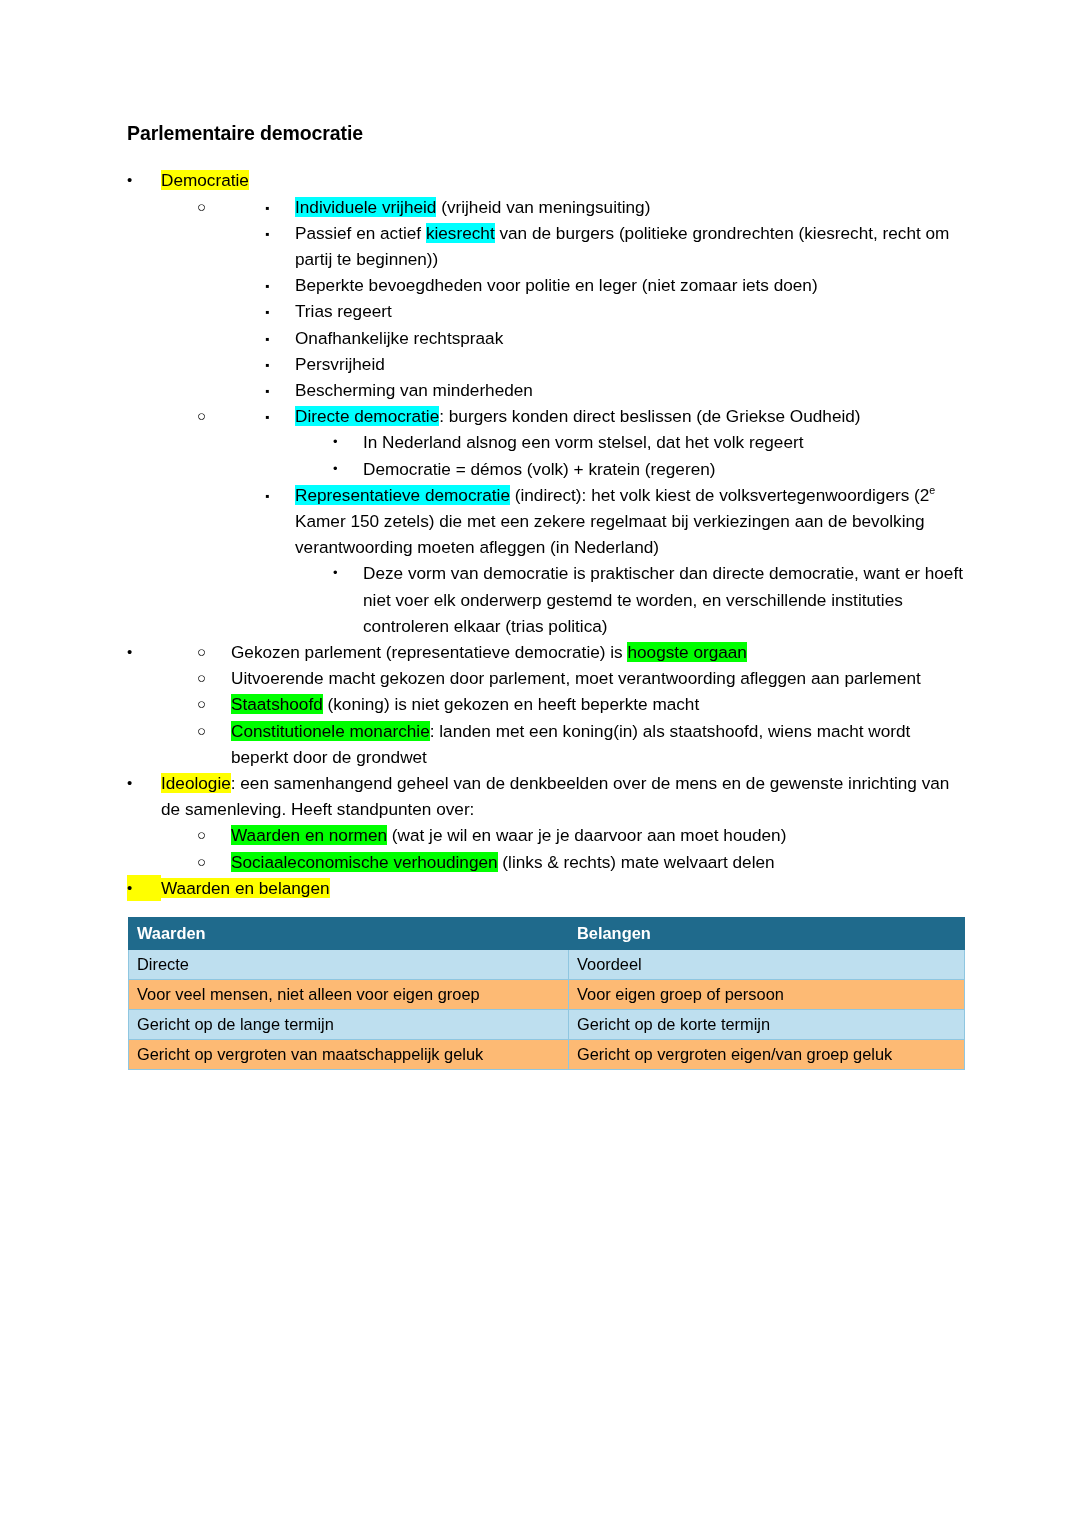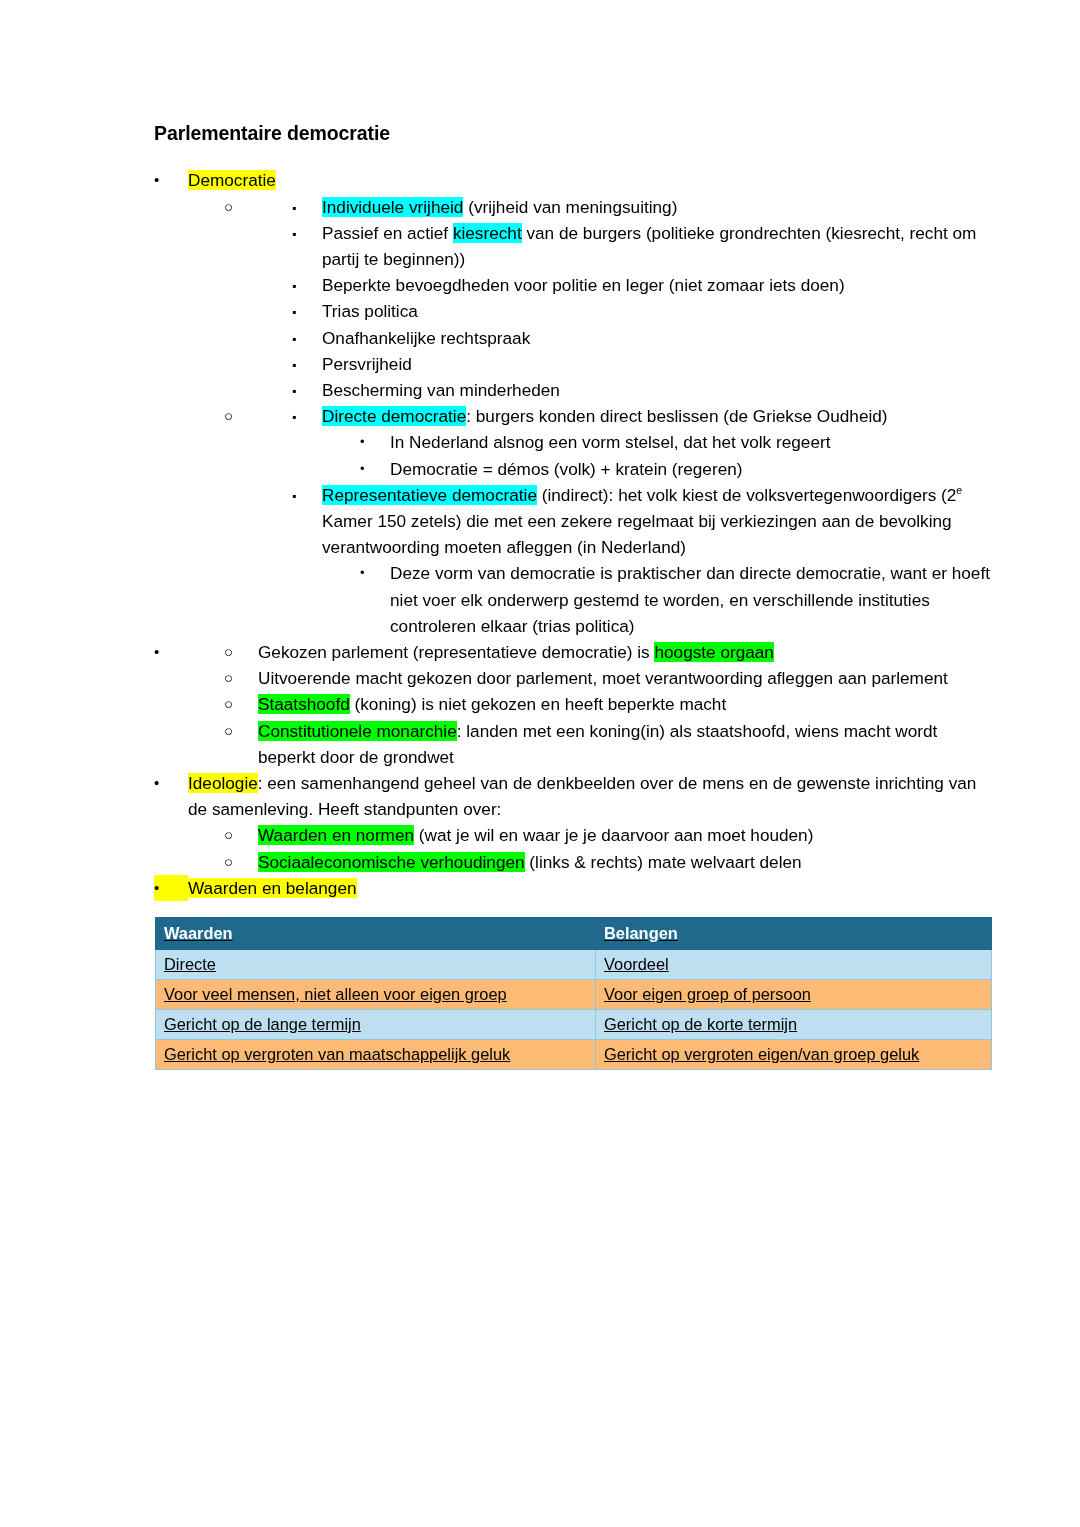--- a/index.html
+++ b/index.html
@@ -16,21 +16,20 @@
     position: relative;
     overflow: hidden;
   }
 
   .page {
     position: absolute;
     left: 0; top: 0;
     width: 968px;
     height: 1527px;
     padding: 0;
-    margin-left: 27px;
   }
 
   .doc {
     position: absolute;
     left: 127px;
     top: 122px;
     width: 840px;
   }
 
   h1.title {
@@ -93,21 +92,20 @@
   sup { font-size: 0.62em; vertical-align: super; line-height: 0; }
 
   
   table.wb {
     border-collapse: collapse;
     width: 836px;
     margin-top: 16px;
     margin-left: 1px;
     table-layout: fixed;
     font-size: 16.4px;
-    text-decoration: underline;
   }
   table.wb th, table.wb td {
     border: 1px solid #8fc6e0;
     padding: 2px 8px 3px 8px;
     line-height: 24px;
     text-align: left;
     vertical-align: middle;
     white-space: nowrap;
     overflow: hidden;
   }
@@ -151,21 +149,21 @@
               <li class="item l3">
                 <span class="bul">▪</span>
                 <span class="txt"><span>Passief en actief </span><span class="hl-cyan">kiesrecht</span><span> van de burgers (politieke grondrechten (kiesrecht, recht om partij te beginnen))</span></span>
               </li>
               <li class="item l3">
                 <span class="bul">▪</span>
                 <span class="txt">Beperkte bevoegdheden voor politie en leger (niet zomaar iets doen)</span>
               </li>
               <li class="item l3">
                 <span class="bul">▪</span>
-                <span class="txt">Trias politica</span>
+                <span class="txt">Trias regeert</span>
               </li>
               <li class="item l3">
                 <span class="bul">▪</span>
                 <span class="txt">Onafhankelijke rechtspraak</span>
               </li>
               <li class="item l3">
                 <span class="bul">▪</span>
                 <span class="txt">Persvrijheid</span>
               </li>
               <li class="item l3">

